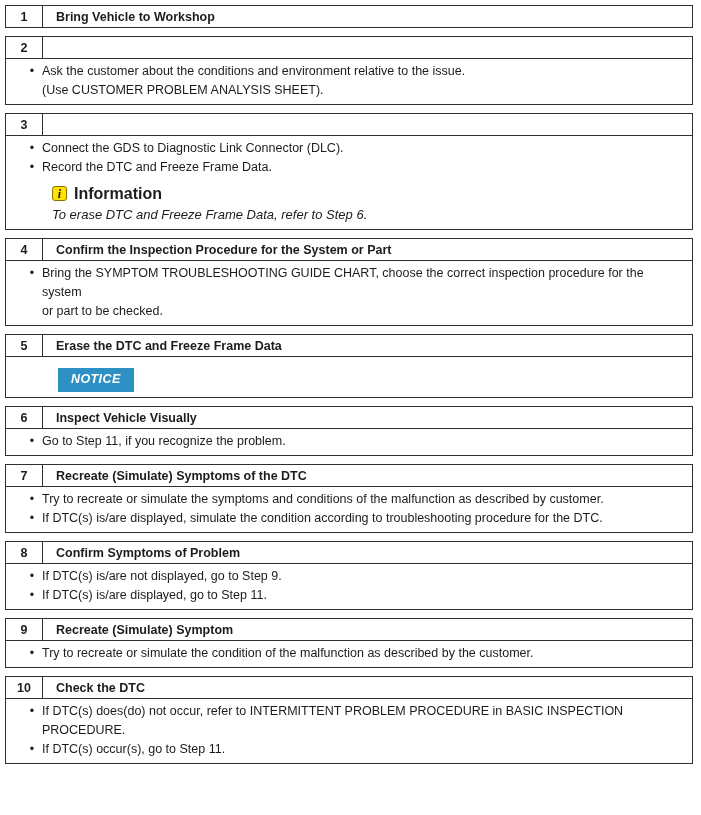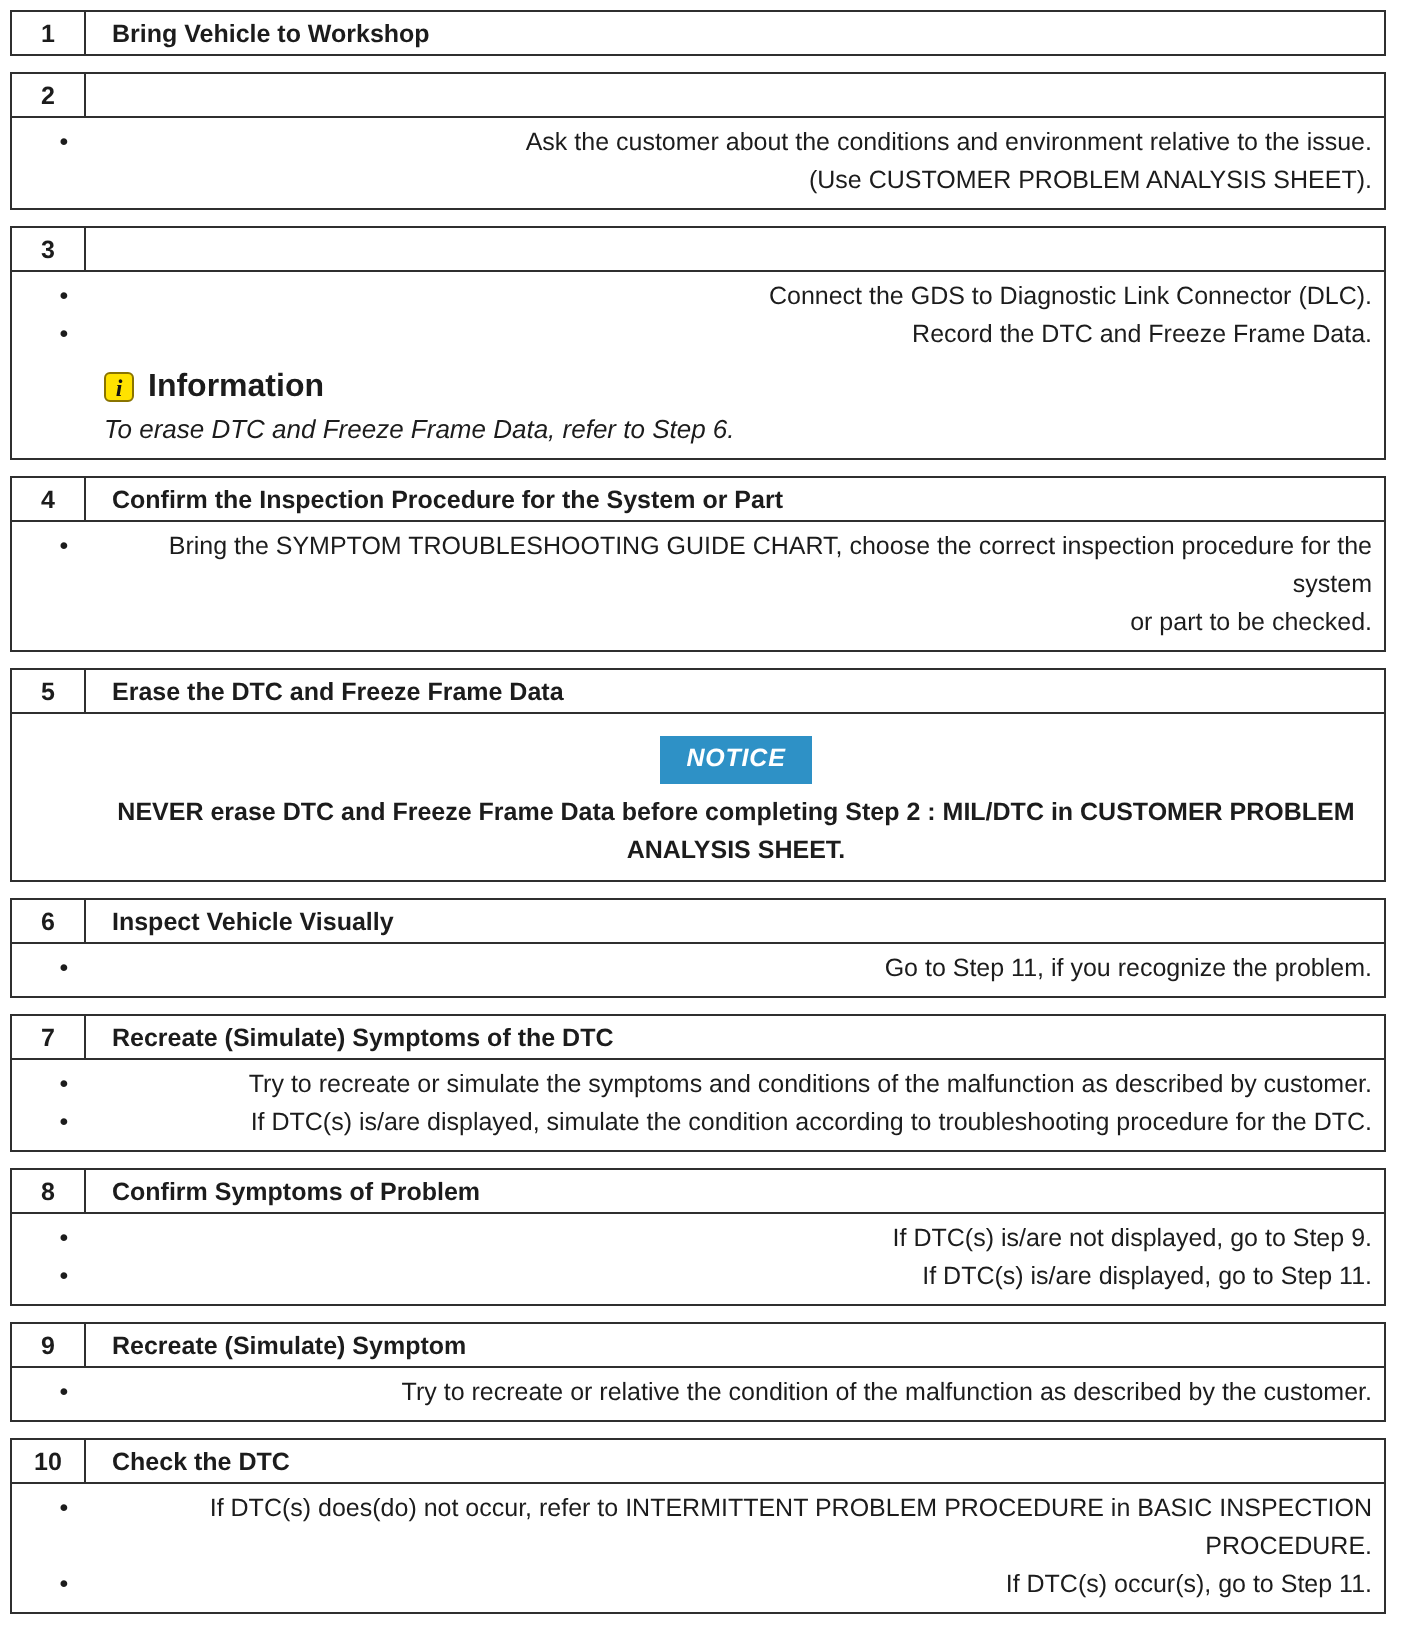--- a/index.html
+++ b/index.html
@@ -20,32 +20,32 @@
     display:flex; align-items:center; justify-content:center;
     font-weight:700; font-size:12.5px; min-height:21px;
   }
   .step-title {
     display:flex; align-items:center; padding-left:13px;
     font-weight:700; font-size:12.5px;
   }
   .step-body { padding:3px 6px 4px 0; font-size:12.5px; line-height:19px; }
   .bullet-row { display:flex; align-items:flex-start; }
   .bullet-dot { width:20px; margin-left:16px; flex:none; text-align:center; font-size:12.5px; }
-  .bullet-text { flex:1; white-space:pre-line;text-align:right; }
+  .bullet-text { flex:1; white-space:pre-line; }
   .info-block { margin:7px 0 0 46px; display:flex; align-items:center; }
   .info-icon {
     width:15px; height:15px; flex:none; box-sizing:border-box;
     background:#ffe200; border:1px solid #8a7400; border-radius:3px;
     display:flex; align-items:center; justify-content:center;
     font-family:"Liberation Serif", serif; font-style:italic; font-weight:700;
     font-size:12px; color:#111; line-height:1;
   }
   .info-label { font-weight:700; margin-left:7px; font-size:16px; }
   .info-note { margin:3px 0 1px 46px; font-style:italic; font-size:13px; line-height:18px; }
-  .notice-block { margin:8px 8px 1px 52px;text-align:center; }
+  .notice-block { margin:8px 8px 1px 52px; }
   .notice-badge {
     display:inline-block; background:#2e91c6; color:#ffffff;
     font-style:italic; font-weight:700; font-size:12.5px;
     padding:2px 13px 3px; letter-spacing:0.4px;
   }
   .notice-text { font-weight:700; margin-top:5px; line-height:19px; white-space:pre-line; }
 </style>
 </head>
 <body>
 
@@ -100,22 +100,21 @@
 or part to be checked.</span>
         </div>
       </div>
     </div>
     <div class="step has-body">
       <div class="step-header">
         <div class="step-num">5</div>
         <div class="step-title">Erase the DTC and Freeze Frame Data</div>
       </div>
       <div class="step-body">
-        <div class="notice-block"><span class="notice-badge">NOTICE</span><div class="notice-text">NEVER erase DTC and Freeze Frame Data before completing Step 2 : MIL/DTC in CUSTOMER PROBLEM
-ANALYSIS SHEET.</div></div>
+        <div class="notice-block"><span class="notice-badge">NOTICE</span></div>
       </div>
     </div>
     <div class="step has-body">
       <div class="step-header">
         <div class="step-num">6</div>
         <div class="step-title">Inspect Vehicle Visually</div>
       </div>
       <div class="step-body">
         <div class="bullet-row">
           <span class="bullet-dot">•</span>
@@ -156,21 +155,21 @@
       </div>
     </div>
     <div class="step has-body">
       <div class="step-header">
         <div class="step-num">9</div>
         <div class="step-title">Recreate (Simulate) Symptom</div>
       </div>
       <div class="step-body">
         <div class="bullet-row">
           <span class="bullet-dot">•</span>
-          <span class="bullet-text">Try to recreate or relative the condition of the malfunction as described by the customer.</span>
+          <span class="bullet-text">Try to recreate or simulate the condition of the malfunction as described by the customer.</span>
         </div>
       </div>
     </div>
     <div class="step has-body">
       <div class="step-header">
         <div class="step-num">10</div>
         <div class="step-title">Check the DTC</div>
       </div>
       <div class="step-body">
         <div class="bullet-row">

